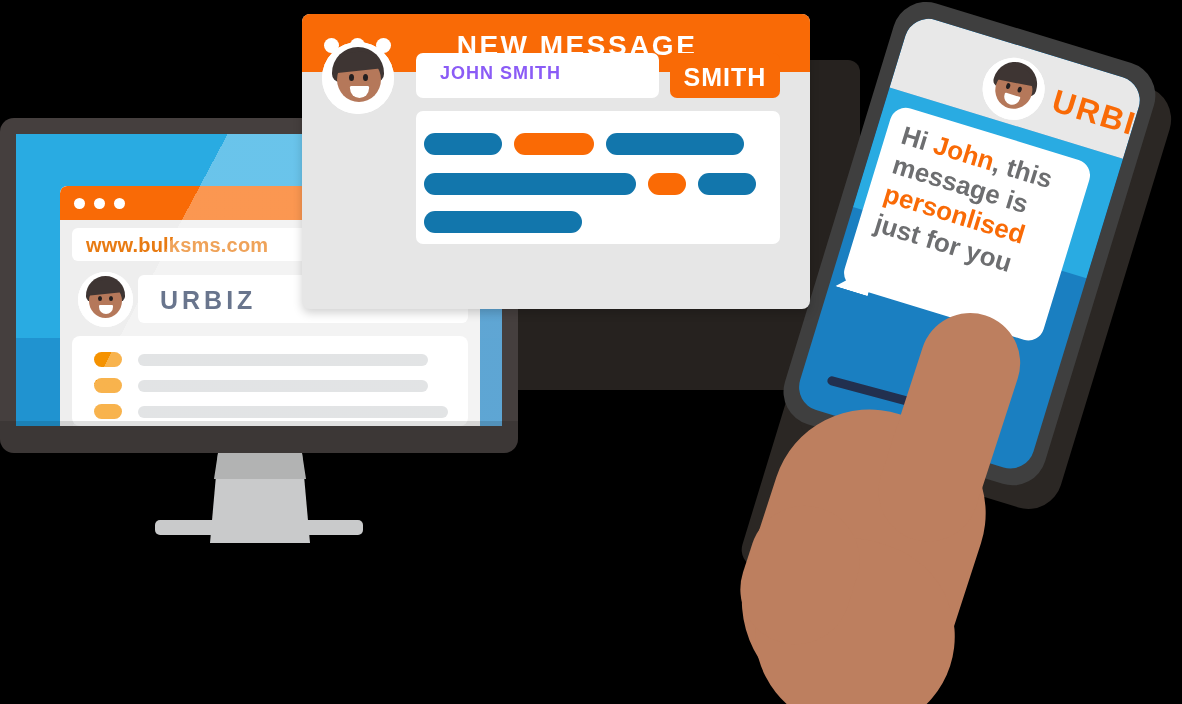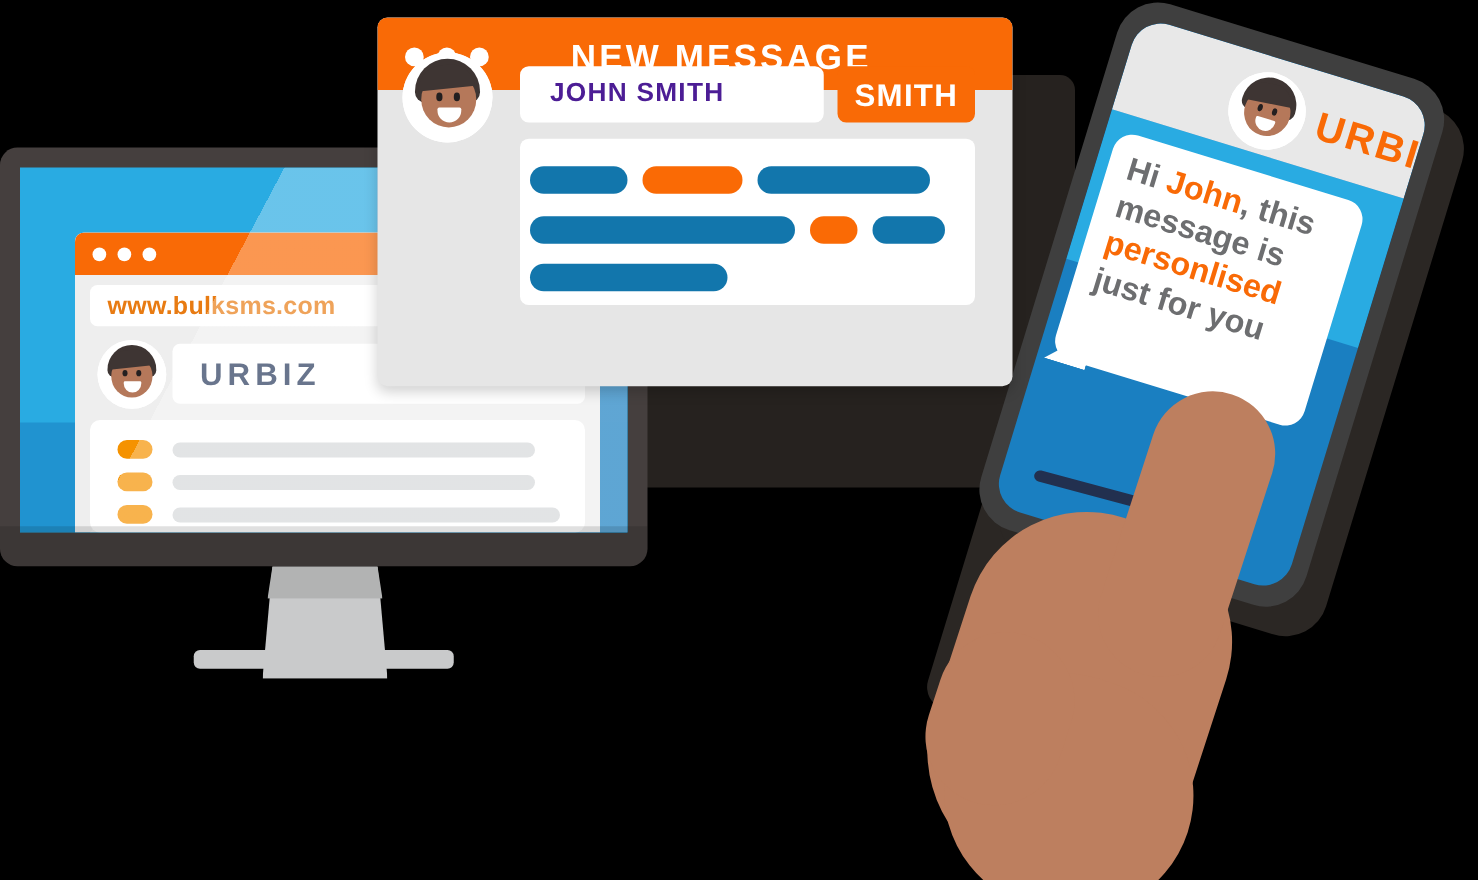--- a/index.html
+++ b/index.html
@@ -42,21 +42,21 @@
   #dark-backdrop{position:absolute;left:500px;top:60px;width:360px;height:330px;background:#26221f;border-radius:12px;}
   #dark-backdrop2{position:absolute;left:860px;top:160px;width:180px;height:420px;background:#2b2724;border-radius:18px;transform:rotate(17deg);transform-origin:0 0;}
 
   
   #newmsg-window{position:absolute;left:302px;top:14px;width:508px;height:295px;background:#e6e6e6;border-radius:8px;overflow:hidden;box-shadow:0 4px 10px rgba(0,0,0,.18);}
   #newmsg-titlebar{position:absolute;left:0;top:0;width:508px;height:58px;background:#f96a06;}
   #newmsg-title{position:absolute;left:0;top:16px;width:550px;text-align:center;font-size:28px;font-weight:bold;color:#fff;letter-spacing:2.5px;}
   .dot-lg{position:absolute;top:24px;width:15px;height:15px;border-radius:50%;background:#fff;}
   #newmsg-avatar{position:absolute;left:20px;top:28px;width:72px;height:72px;}
   #recipient-field{position:absolute;left:114px;top:39px;width:243px;height:45px;background:#fff;border-radius:7px;}
-  #recipient-name{position:absolute;left:24px;top:10px;font-size:21px;font-weight:bold;letter-spacing:1px;color:#4c1d95;}
+  #recipient-name{position:absolute;left:24px;top:10px;font-size:18px;font-weight:bold;letter-spacing:1px;color:#8b5cf6;}
   #send-button{position:absolute;left:368px;top:39px;width:110px;height:45px;background:#f96a06;border-radius:7px;}
   #send-label{position:absolute;left:0;top:10px;width:110px;text-align:center;font-size:25px;font-weight:bold;letter-spacing:1px;color:#fff;}
   #message-body{position:absolute;left:114px;top:97px;width:364px;height:133px;background:#fff;border-radius:7px;}
   .bar{position:absolute;height:22px;border-radius:11px;}
   .bar.blue{background:#1276ac;}
   .bar.orange{background:#fa6a05;}
 
   
   #phone-group{position:absolute;left:828px;top:30px;width:320px;height:470px;transform:rotate(17deg);transform-origin:50% 50%;}
   #phone-shadow{position:absolute;left:22px;top:18px;width:272px;height:440px;background:#2b2724;border-radius:34px;}

